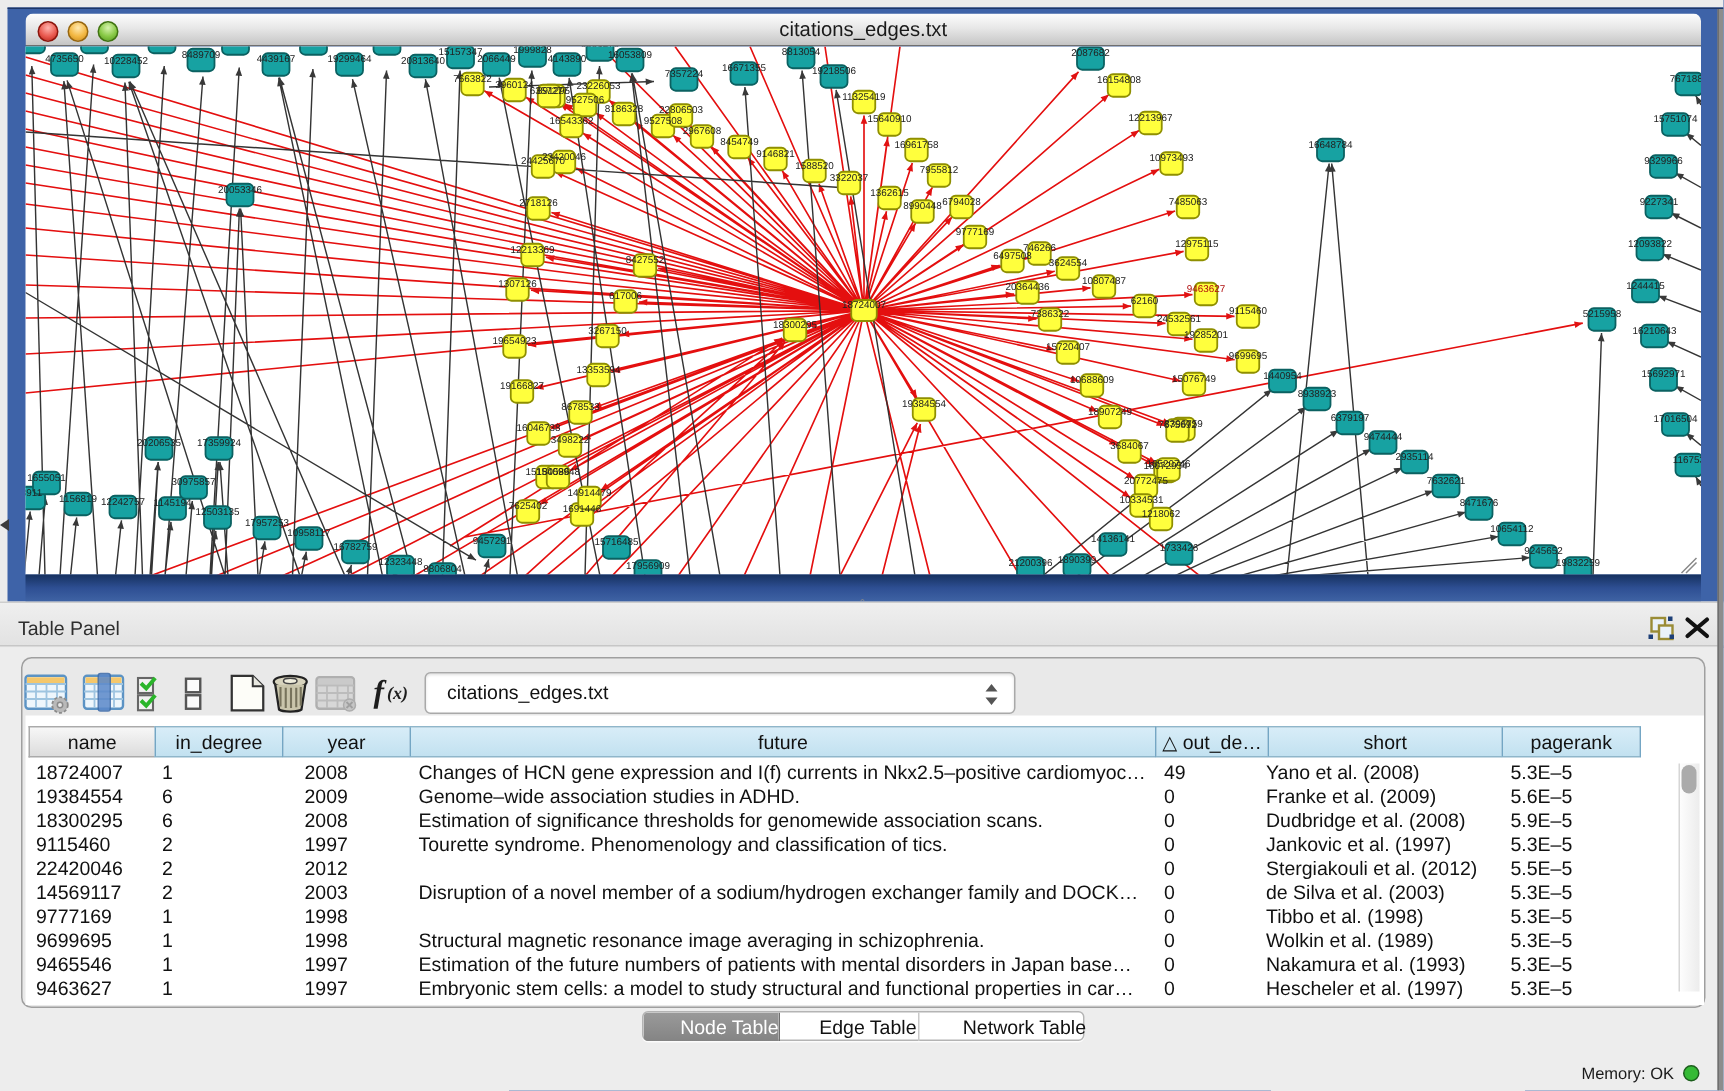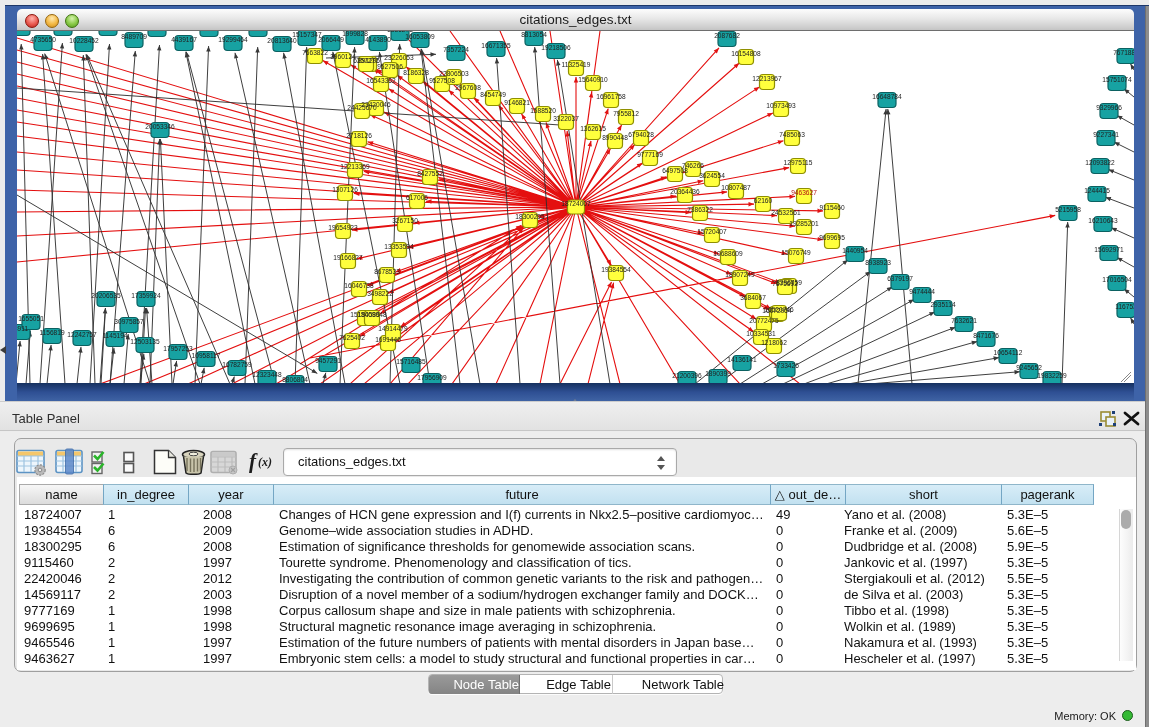--- a/index.html
+++ b/index.html
@@ -453,39 +453,37 @@
     <span class="c2">1997</span>
     <span class="c3">Tourette syndrome. Phenomenology and classification of tics.</span>
     <span class="c4">0</span>
     <span class="c5">Jankovic et al. (1997)</span>
     <span class="c6">5.3E–5</span>
   </div>
 <div class="tr" style="top:571px">
     <span class="c0">22420046</span>
     <span class="c1">2</span>
     <span class="c2">2012</span>
-    <span class="c3">Investigating the contribution of common genetic variants to the risk and pathogen…</span>
     <span class="c4">0</span>
     <span class="c5">Stergiakouli et al. (2012)</span>
     <span class="c6">5.5E–5</span>
   </div>
 <div class="tr" style="top:587px">
     <span class="c0">14569117</span>
     <span class="c1">2</span>
     <span class="c2">2003</span>
     <span class="c3">Disruption of a novel member of a sodium/hydrogen exchanger family and DOCK…</span>
     <span class="c4">0</span>
     <span class="c5">de Silva et al. (2003)</span>
     <span class="c6">5.3E–5</span>
   </div>
 <div class="tr" style="top:603px">
     <span class="c0">9777169</span>
     <span class="c1">1</span>
     <span class="c2">1998</span>
-    <span class="c3">Corpus callosum shape and size in male patients with schizophrenia.</span>
     <span class="c4">0</span>
     <span class="c5">Tibbo et al. (1998)</span>
     <span class="c6">5.3E–5</span>
   </div>
 <div class="tr" style="top:619px">
     <span class="c0">9699695</span>
     <span class="c1">1</span>
     <span class="c2">1998</span>
     <span class="c3">Structural magnetic resonance image averaging in schizophrenia.</span>
     <span class="c4">0</span>

